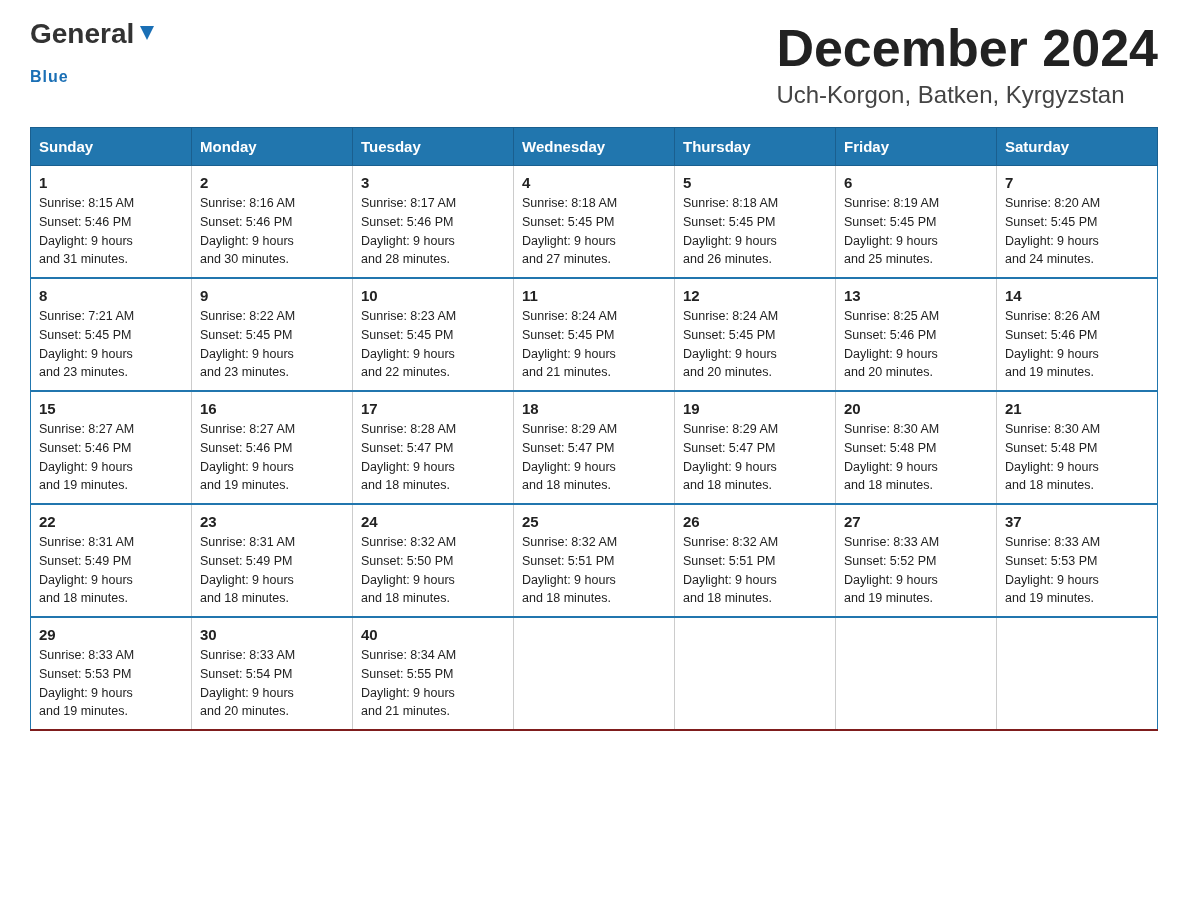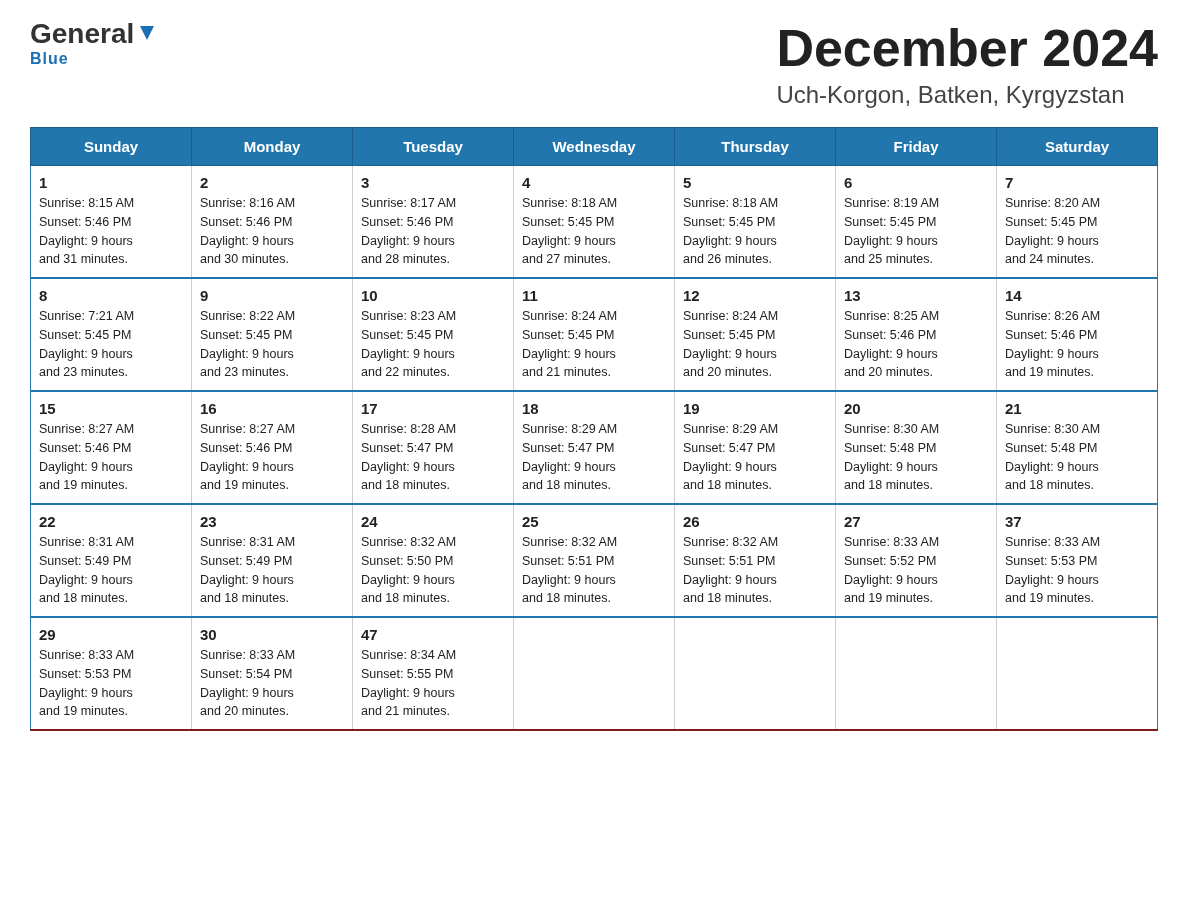--- a/index.html
+++ b/index.html
@@ -13,20 +13,21 @@
     .header {
       display: flex;
       justify-content: space-between;
       align-items: flex-start;
       margin-bottom: 18px;
     }
     .logo {
       display: flex;
       flex-direction: column;
       align-items: flex-start;
+      gap: 18px;
     }
     .logo-text {
       font-size: 28px;
       font-weight: bold;
       color: #333;
       line-height: 1;
     }
     .logo-line {
       color: #1a6fb5;
       font-size: 16px;
@@ -52,21 +53,21 @@
       width: 100%;
       border-collapse: collapse;
       table-layout: fixed;
     }
     thead tr th {
       background-color: #2176ae;
       color: #fff;
       font-size: 15px;
       font-weight: bold;
       padding: 10px 8px;
-      text-align: center;
+      text-align: left;
       border: 1px solid #1a5f8f;
     }
     tbody tr {
       border-bottom: 2px solid #2176ae;
     }
     tbody tr td {
       vertical-align: top;
       padding: 8px 8px;
       font-size: 13px;
       color: #222;
@@ -343,21 +344,21 @@
 and 19 minutes.</div>
         </td>
         <td>
           <span class="day-number">30</span>
           <div class="day-info" style="white-space: pre-line;">Sunrise: 8:33 AM
 Sunset: 5:54 PM
 Daylight: 9 hours
 and 20 minutes.</div>
         </td>
         <td>
-          <span class="day-number">47</span>
+          <span class="day-number">40</span>
           <div class="day-info" style="white-space: pre-line;">Sunrise: 8:34 AM
 Sunset: 5:55 PM
 Daylight: 9 hours
 and 21 minutes.</div>
         </td>
         <td></td>
         <td></td>
         <td></td>
         <td></td>
       </tr>

